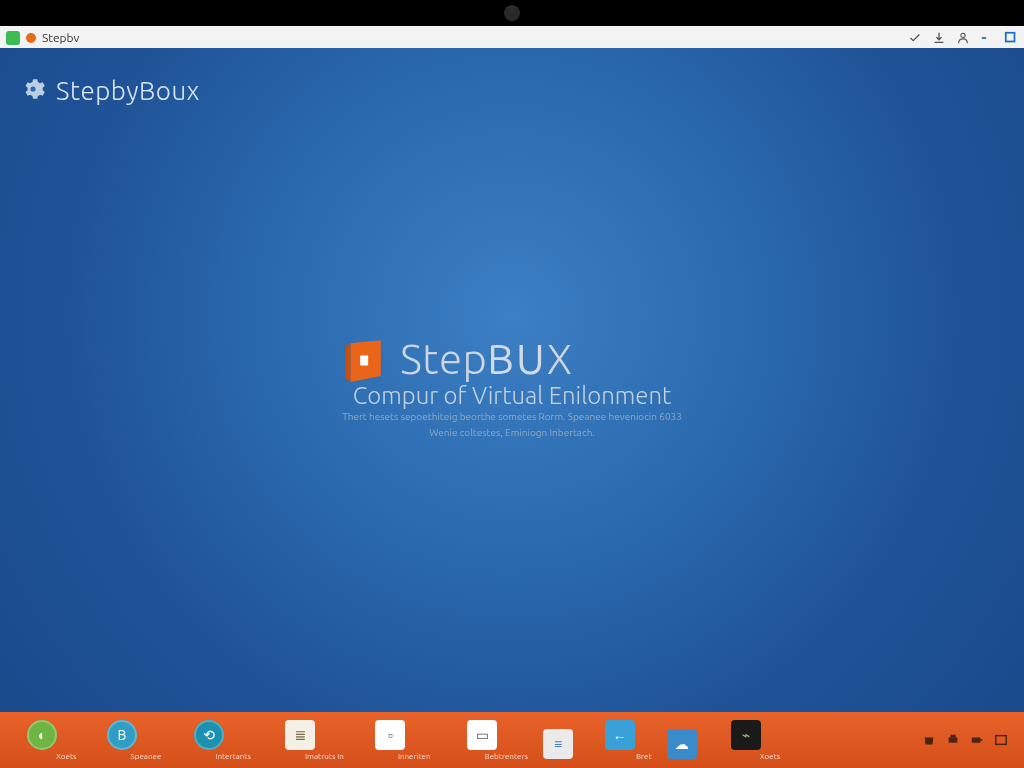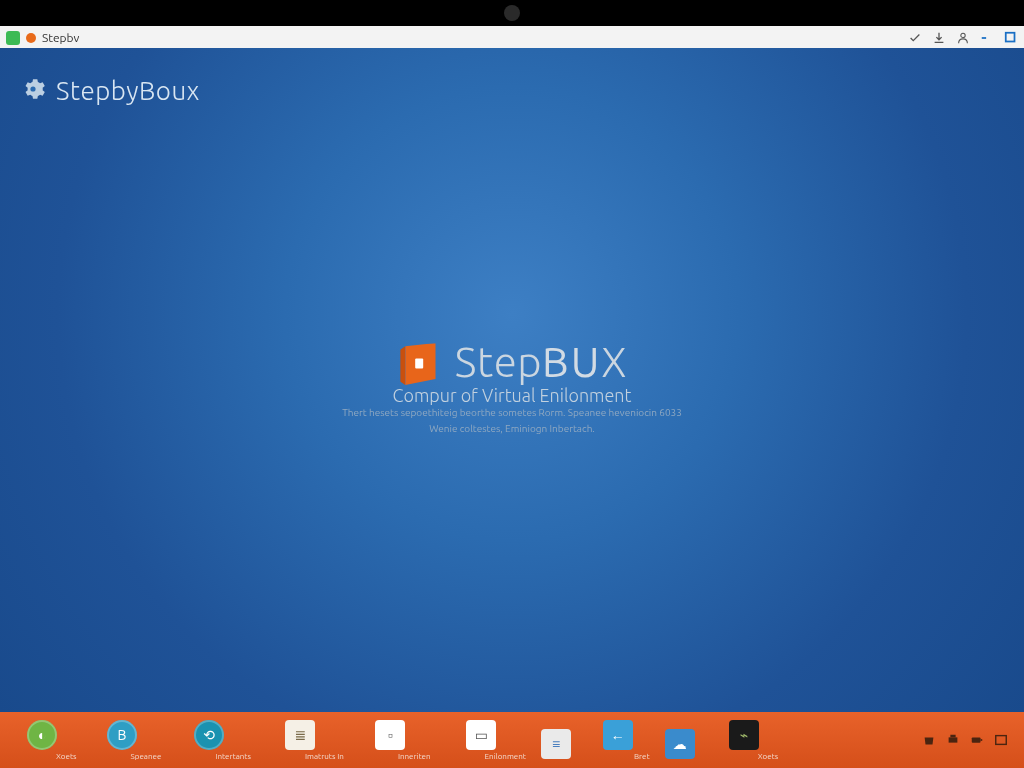--- a/index.html
+++ b/index.html
@@ -69,21 +69,20 @@
 .center {
   position: absolute;
   top: 50%; left: 50%;
   transform: translate(-50%, -42%);
   text-align: center;
   color: #cfd9e4;
 }
 .brand {
   display: flex;
   align-items: center;
-  justify-content: center;
   gap: 16px;
 }
 .brand-logo {
   width: 42px; height: 42px;
   position: relative;
   transform: translateY(2px);
 }
 .brand-logo .face-a {
   position:absolute; inset:0;
   background:#e8651a;
@@ -102,21 +101,21 @@
 .brand-name {
   font-size: 42px;
   font-weight: 300;
   color: #cbd6e0;
   letter-spacing: 0.5px;
 }
 .brand-name .part1 { font-weight: 300; }
 .brand-name .part2 { font-weight: 400; color: #d2dbe4; letter-spacing: 2px; }
 .brand-name .part3 { font-weight: 300; }
 .subtitle {
-  font-size: 18px;
+  font-size: 24px;
   font-weight: 300;
   color: #c2d1df;
 }
 .desc {
   font-size: 10px;
   color: #8fa8c1;
   line-height: 1.6;
   max-width: 560px;
   margin: 0 auto;
 }
@@ -245,21 +244,21 @@
       <div class="launcher">
         <div class="launcher-icon sq" style="background: rgb(245, 240, 230); color: rgb(122, 106, 74);">≣</div>
         <div class="launcher-label">Imatruts In</div>
       </div>
       <div class="launcher">
         <div class="launcher-icon sq" style="background: rgb(255, 255, 255); color: rgb(85, 85, 85);">▫</div>
         <div class="launcher-label">Inneriten</div>
       </div>
       <div class="launcher">
         <div class="launcher-icon sq" style="background: rgb(255, 255, 255); color: rgb(85, 85, 85);">▭</div>
-        <div class="launcher-label">Enilonment</div>
+        <div class="launcher-label">Bebtrenters</div>
       </div>
       <div class="launcher">
         <div class="launcher-icon sq" style="background: rgb(234, 234, 234); color: rgb(74, 127, 191);">≡</div>
         <div class="launcher-label"></div>
       </div>
       <div class="launcher">
         <div class="launcher-icon sq" style="background: rgb(58, 160, 216);">←</div>
         <div class="launcher-label">Bret</div>
       </div>
       <div class="launcher">

